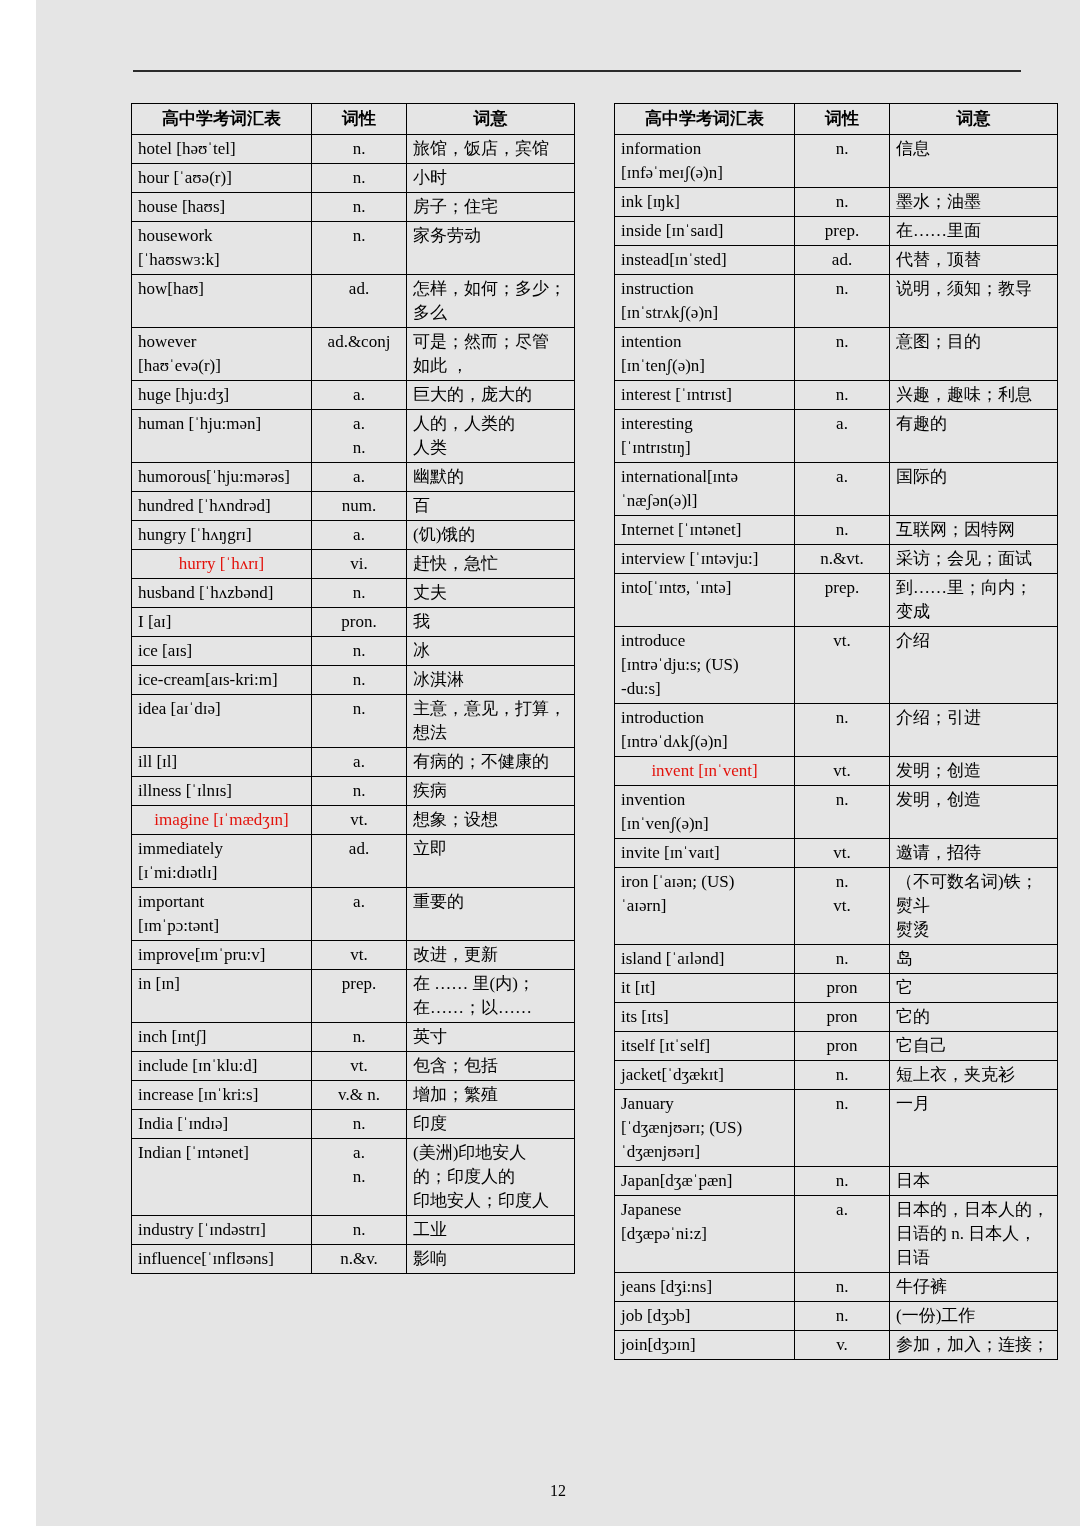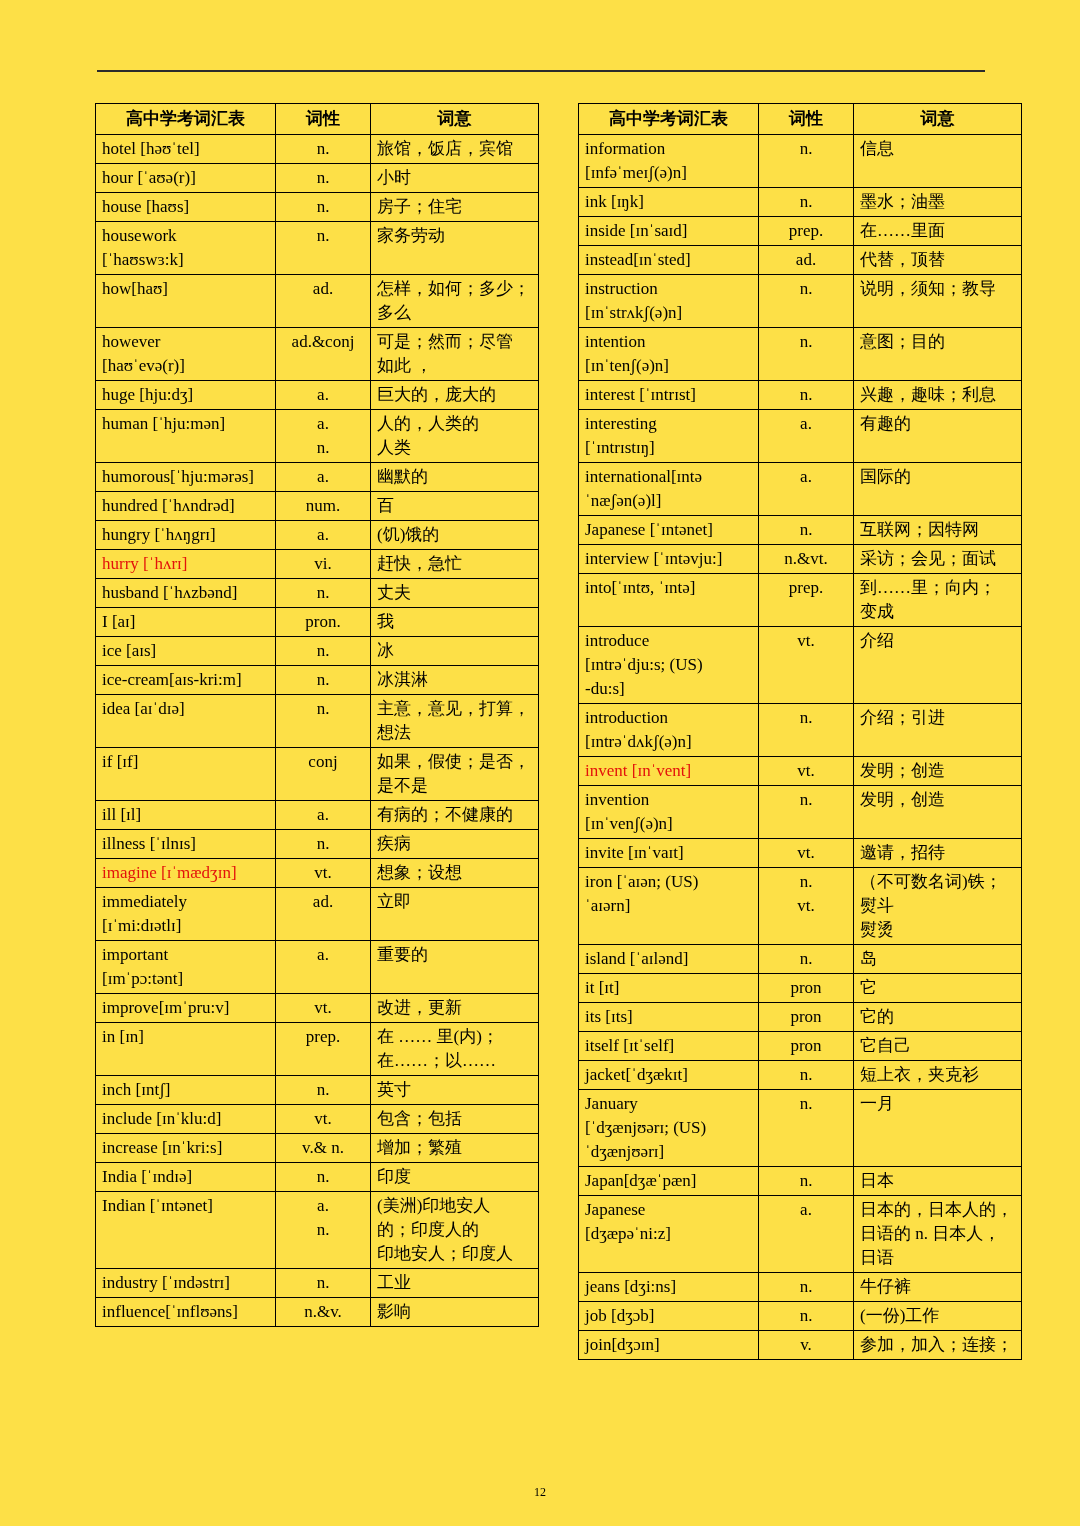--- a/index.html
+++ b/index.html
@@ -1,21 +1,21 @@
 <!DOCTYPE html>
 <html><head>
 <meta charset="utf-8">
 <style>
   html,body{margin:0;padding:0;background:#ffffff;}
   body{
     width:1080px;height:1526px;position:relative;
     font-family:"Liberation Serif","DejaVu Serif",serif;
     color:#000;
   }
-  .page{position:absolute;inset:0;background:#fde047;}
+  .page{position:absolute;inset:0;background:#e5e5e5;margin-left:36px;}
   .top-rule{
     position:absolute;top:70px;left:97px;width:888px;height:0;
     border-top:2px solid #2b2b2b;
   }
   .tables{
     position:absolute;top:103px;left:95px;
     display:flex;gap:39px;align-items:flex-start;
   }
   table{
     border-collapse:collapse;table-layout:fixed;width:443px;
@@ -31,24 +31,24 @@
   }
   th{
     text-align:center;font-weight:bold;padding:3px 4px;
   }
   col.c-word{width:180px;}
   col.c-pos{width:95px;}
   col.c-meaning{width:168px;}
   td.col-pos{text-align:center;}
   td.col-word{text-align:left;}
   td.col-meaning{text-align:left;}
-  td.red{color:#e3120b;}
+  td.red{color:#e3120b;text-align:center;}
   .page-number{
     position:absolute;left:0;bottom:26px;width:100%;
-    text-align:center;font-size:12px;
+    text-align:center;font-size:16px;
   }
 </style>
 </head>
 <body>
 
 <div class="page">
   <div class="top-rule"></div>
 
   <div class="tables">
     <table>
@@ -151,26 +151,20 @@
             <td class="col-pos">n.</td>
             <td class="col-meaning">冰淇淋</td>
           </tr>
           <tr>
             <td class="col-word">idea [aɪˈdɪə]</td>
             <td class="col-pos">n.</td>
             <td class="col-meaning">主意，意见，打算，
 想法</td>
           </tr>
           <tr>
-            <td class="col-word">if [ɪf]</td>
-            <td class="col-pos">conj</td>
-            <td class="col-meaning">如果，假使；是否，
-是不是</td>
-          </tr>
-          <tr>
             <td class="col-word">ill [ɪl]</td>
             <td class="col-pos">a.</td>
             <td class="col-meaning">有病的；不健康的</td>
           </tr>
           <tr>
             <td class="col-word">illness [ˈɪlnɪs]</td>
             <td class="col-pos">n.</td>
             <td class="col-meaning">疾病</td>
           </tr>
           <tr>
@@ -298,21 +292,21 @@
 [ˈɪntrɪstɪŋ]</td>
             <td class="col-pos">a.</td>
             <td class="col-meaning">有趣的</td>
           </tr>
           <tr>
             <td class="col-word">international[ɪntəˈnæʃən(ə)l]</td>
             <td class="col-pos">a.</td>
             <td class="col-meaning">国际的</td>
           </tr>
           <tr>
-            <td class="col-word">Japanese [ˈɪntənet]</td>
+            <td class="col-word">Internet [ˈɪntənet]</td>
             <td class="col-pos">n.</td>
             <td class="col-meaning">互联网；因特网</td>
           </tr>
           <tr>
             <td class="col-word">interview [ˈɪntəvju:]</td>
             <td class="col-pos">n.&amp;vt.</td>
             <td class="col-meaning">采访；会见；面试</td>
           </tr>
           <tr>
             <td class="col-word">into[ˈɪntʊ, ˈɪntə]</td>

